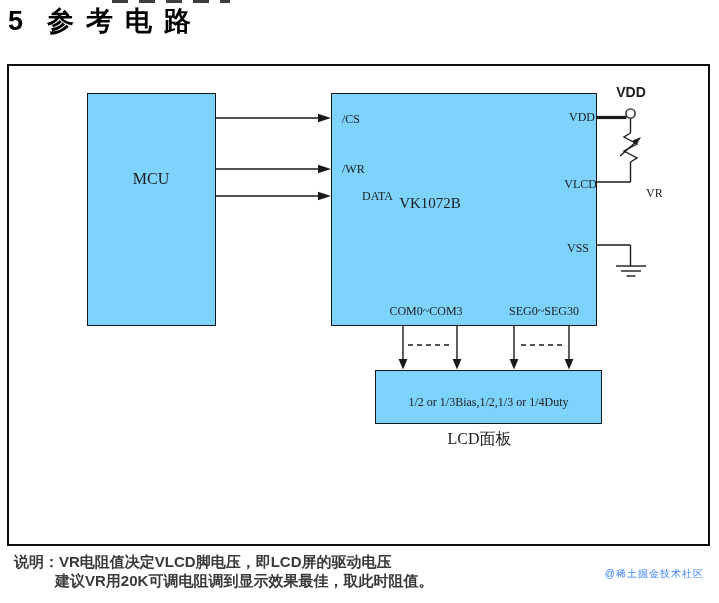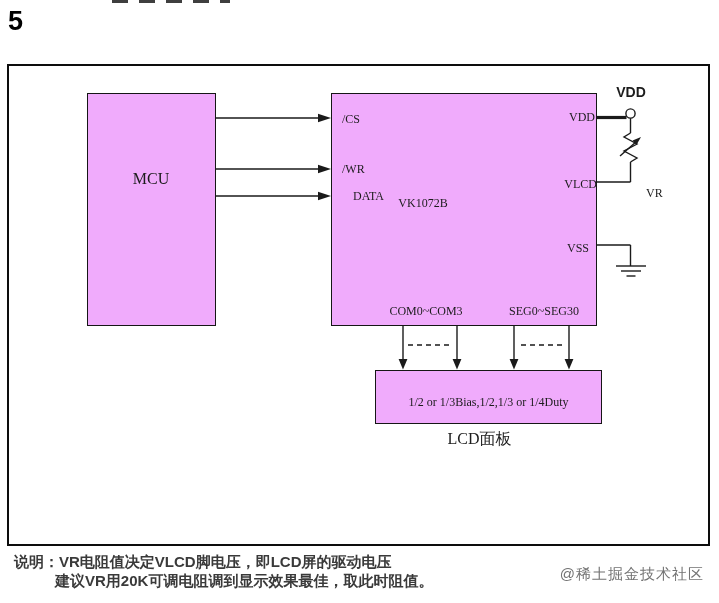--- a/index.html
+++ b/index.html
@@ -18,50 +18,51 @@
   .title .txt { margin-left:24px; letter-spacing:12px; }
   .remnant {
     position:absolute; top:0; left:112px; width:118px; height:3px;
     background:repeating-linear-gradient(90deg,#1d1d1d 0 16px,transparent 16px 27px);
     opacity:.85;
   }
   .frame {
     position:absolute; left:7px; top:64px; width:703px; height:482px;
     border:2px solid #0d0d0d; background:transparent;
   }
-  .box { position:absolute; border:1.5px solid #161616; background:#f0abfc; }
+  .box { position:absolute; border:1.5px solid #161616; background:#7dd3fc; }
   .mcu-box  { left:87px;  top:93px;  width:129px; height:233px; }
   .chip-box { left:331px; top:93px;  width:266px; height:233px; }
   .lcd-box  { left:375px; top:370px; width:227px; height:54px;
               display:flex; justify-content:center; align-items:center; padding-top:10px; }
   .lbl { position:absolute; font-size:12px; line-height:15px; white-space:nowrap; color:#1c1c1c; }
   .lbl.center { text-align:center; }
   .lbl.right  { text-align:right; }
   .sans-bold { font-family:"Liberation Sans", sans-serif; font-weight:700; }
   svg.wires { position:absolute; left:0; top:0; width:719px; height:603px; }
   .note {
     position:absolute; font-family:"Liberation Sans", sans-serif;
     font-weight:700; font-size:15px; line-height:16px; color:#3a3a3a; white-space:nowrap;
   }
   .note .em { font-weight:700; }
   .watermark {
     position:absolute; top:565px; right:15px;
-    font-family:"Liberation Sans", sans-serif; font-size:15px; line-height:18px;
-    color:#737373; letter-spacing:1px; white-space:nowrap;
+    font-family:"Liberation Sans", sans-serif; font-size:10px; line-height:18px;
+    color:#3b82f6; letter-spacing:1px; white-space:nowrap;
   }
 </style>
 </head>
 <body>
 
 <div class="page">
 
   <div class="remnant"></div>
 
   <div class="title">
     <span class="num">5</span>
+    <span class="txt">参考电路</span>
   </div>
 
   <div class="frame"></div>
 
   <svg class="wires" viewBox="0 0 719 603">
     <g stroke="#1a1a1a" stroke-width="1.4" fill="none">
 
       <line x1="216" y1="118" x2="319" y2="118"></line>
       <line x1="216" y1="169" x2="319" y2="169"></line>
       <line x1="216" y1="196" x2="319" y2="196"></line>
@@ -107,22 +108,22 @@
       <polygon points="564.6,359 573.4,359 569,369.5"></polygon>
     </g>
   </svg>
 
   <div class="box mcu-box"></div>
   <div class="lbl center" style="left:87px; top:171px; width:128px; font-size:16px;">MCU</div>
 
   <div class="box chip-box"></div>
   <div class="lbl" style="left:342px; top:112px;">/CS</div>
   <div class="lbl" style="left:342px; top:162px;">/WR</div>
-  <div class="lbl" style="left:353px; top:189px;">DATA</div>
-  <div class="lbl center" style="left:312px; top:196px; width:222px; font-size:12px;">VK1072B</div>
+  <div class="lbl" style="left:362px; top:189px;">DATA</div>
+  <div class="lbl center" style="left:319px; top:196px; width:222px; font-size:15px;">VK1072B</div>
   <div class="lbl right" style="right:124px; top:110px;">VDD</div>
   <div class="lbl right" style="right:122px; top:177px;">VLCD</div>
   <div class="lbl right" style="right:130px; top:241px;">VSS</div>
   <div class="lbl center" style="left:371px; top:304px; width:110px;">COM0~COM3</div>
   <div class="lbl center" style="left:493px; top:304px; width:102px;">SEG0~SEG30</div>
 
   <div class="lbl center sans-bold" style="left:613px; top:85px; width:36px; font-size:14px;">VDD</div>
   <div class="lbl" style="left:646px; top:145px;margin-top:41px;">VR</div>
 
   <div class="box lcd-box">

